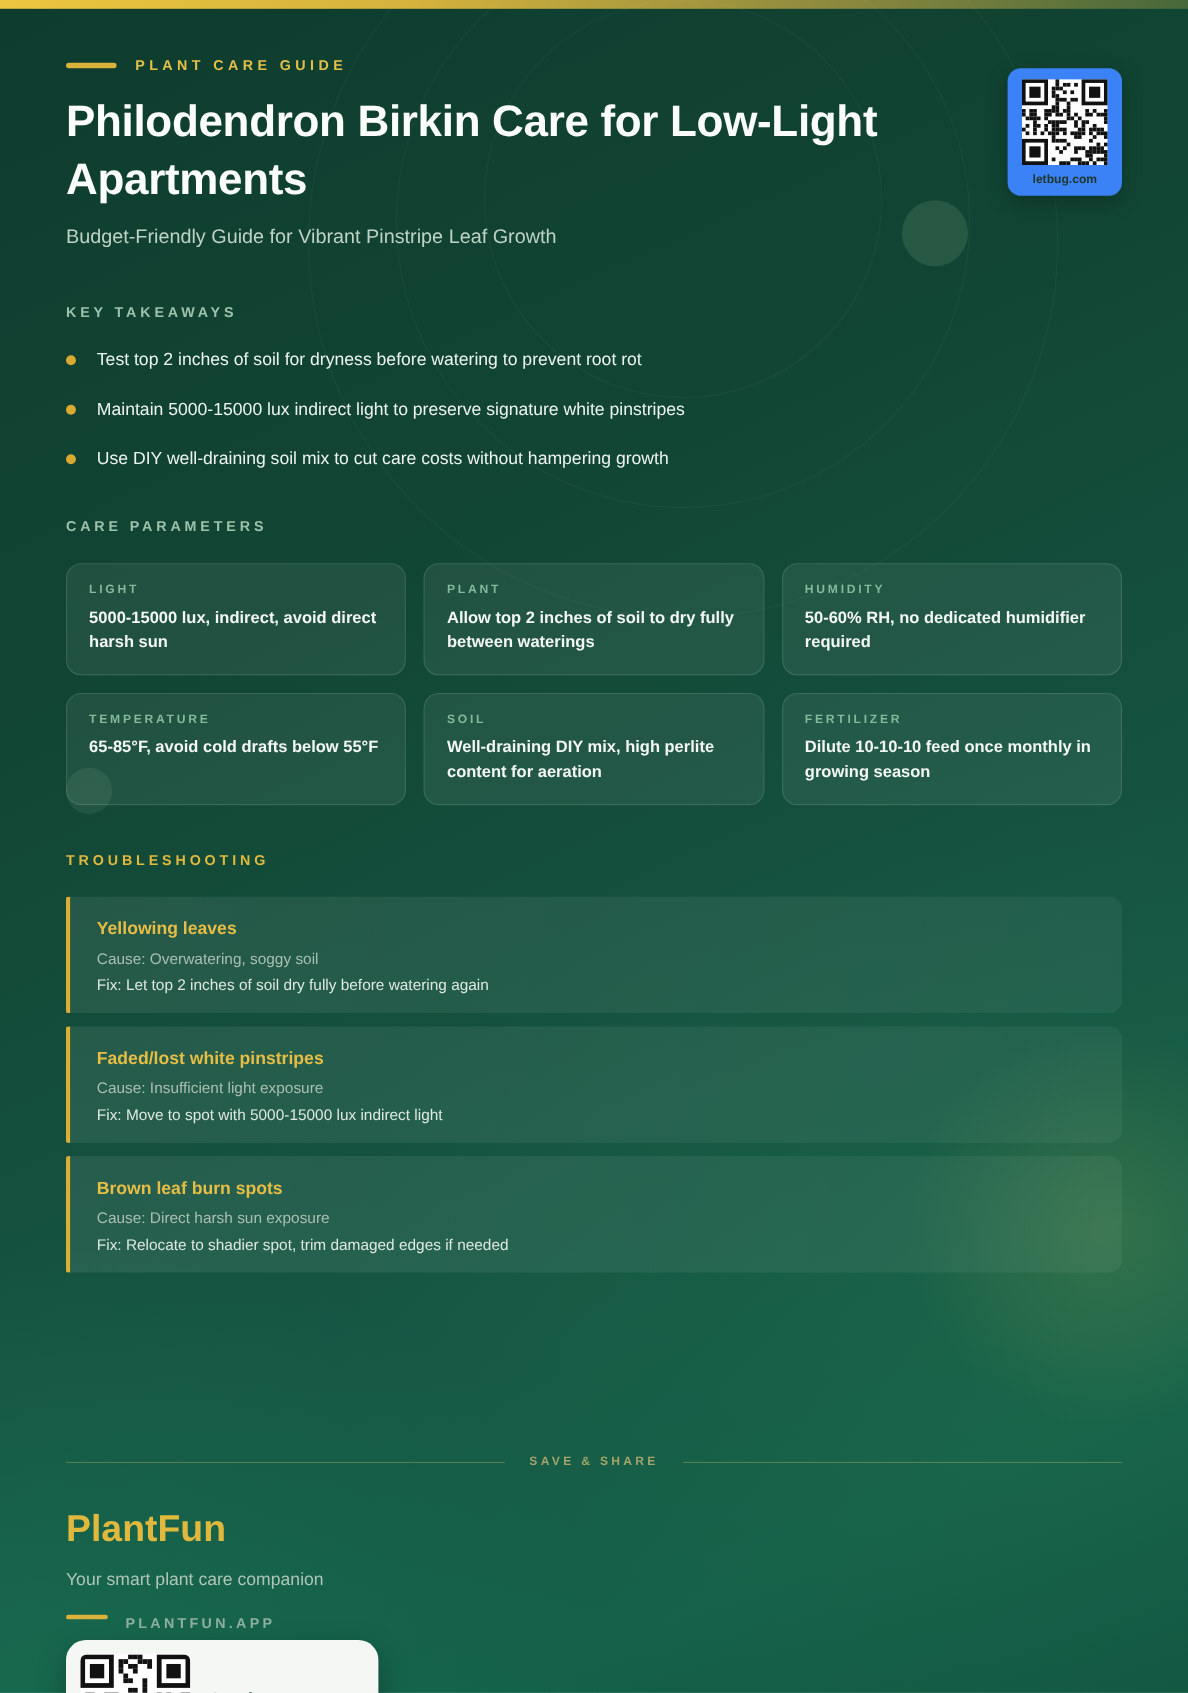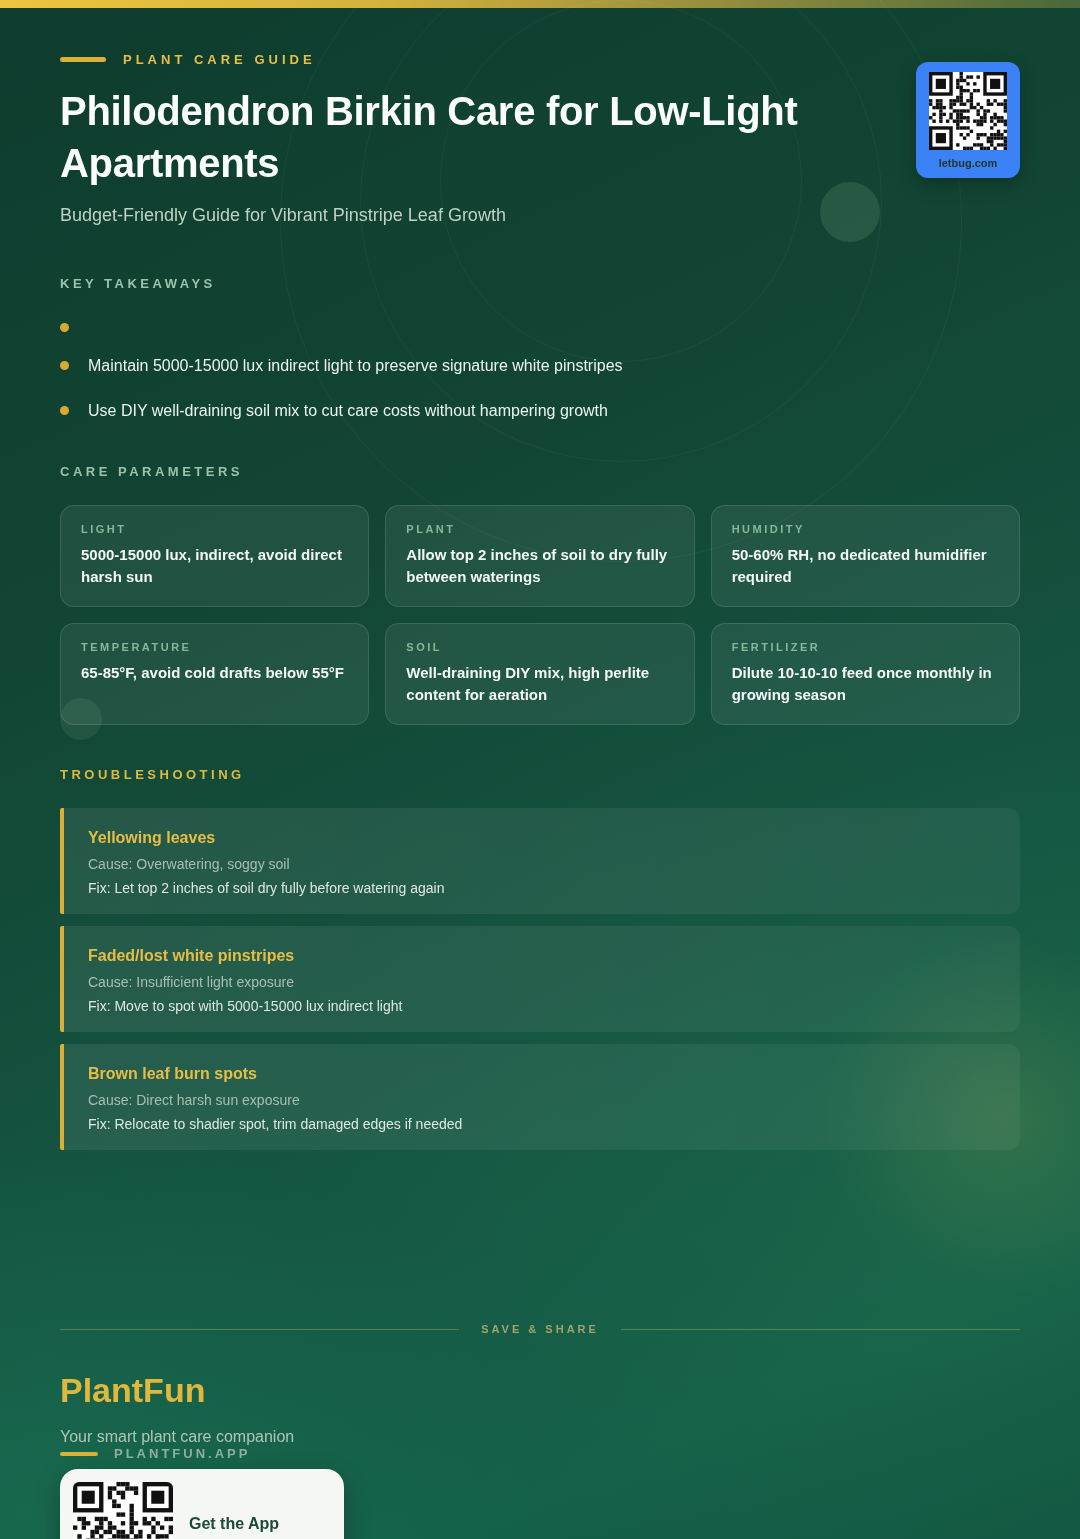--- a/index.html
+++ b/index.html
@@ -62,21 +62,21 @@
   .ts-cause{margin-top:9px;font-size:14px;color:#a9bfb2;}
   .ts-fix{margin-top:8px;font-size:14px;color:#dde8e0;}
 
   .footer{position:absolute;left:60px;right:60px;top:1323px;}
   .divider{display:flex;align-items:center;gap:22px;}
   .divider .line{flex:1;height:1px;background:rgba(205,190,115,0.35);}
   .divider .label{font-size:11px;font-weight:bold;letter-spacing:3px;color:#a3a36b;}
   .footer-row{display:flex;justify-content:space-between;align-items:flex-start;margin-top:36px;flex-direction:column;}
   .brand{font-size:34px;font-weight:bold;color:#e0b83e;}
   .tagline{margin-top:18px;font-size:16px;color:#afc5b8;}
-  .site-row{display:flex;align-items:center;gap:16px;}
+  .site-row{display:flex;align-items:flex-start;gap:16px;margin-top:22px;}
   .site-dash{width:38px;height:4px;border-radius:2px;background:#d9b13b;}
   .site{font-size:13px;font-weight:bold;letter-spacing:3px;color:#8fb0a0;}
   .qr-card-bottom{width:284px;box-sizing:border-box;background:#f5f7f5;border-radius:18px;
     padding:13px;display:flex;align-items:center;gap:16px;margin-top:8px;
     box-shadow:0 10px 26px rgba(0,0,0,0.28);}
   .qr-lg{width:100px;height:100px;display:block;background:#fff;border-radius:6px;}
   .app-title{font-size:16px;font-weight:bold;color:#1c4a37;}
   .app-sub{margin-top:6px;font-size:10px;color:#8b5cf6;}
 </style>
 </head>
@@ -267,20 +267,21 @@
         <rect x="1" y="17" width="5" height="5" fill="#fff"></rect>
         <rect x="2" y="18" width="3" height="3" fill="#111"></rect>
       </svg>
     <div class="qr-caption">letbug.com</div>
   </div>
 
   <div class="section-heading sh-takeaways">KEY TAKEAWAYS</div>
   <div class="takeaways">
     <div class="takeaway">
       <span class="bullet-dot"></span>
+      <span>Test top 2 inches of soil for dryness before watering to prevent root rot</span>
     </div>
     <div class="takeaway">
       <span class="bullet-dot"></span>
       <span>Maintain 5000-15000 lux indirect light to preserve signature white pinstripes</span>
     </div>
     <div class="takeaway">
       <span class="bullet-dot"></span>
       <span>Use DIY well-draining soil mix to cut care costs without hampering growth</span>
     </div>
   </div>

